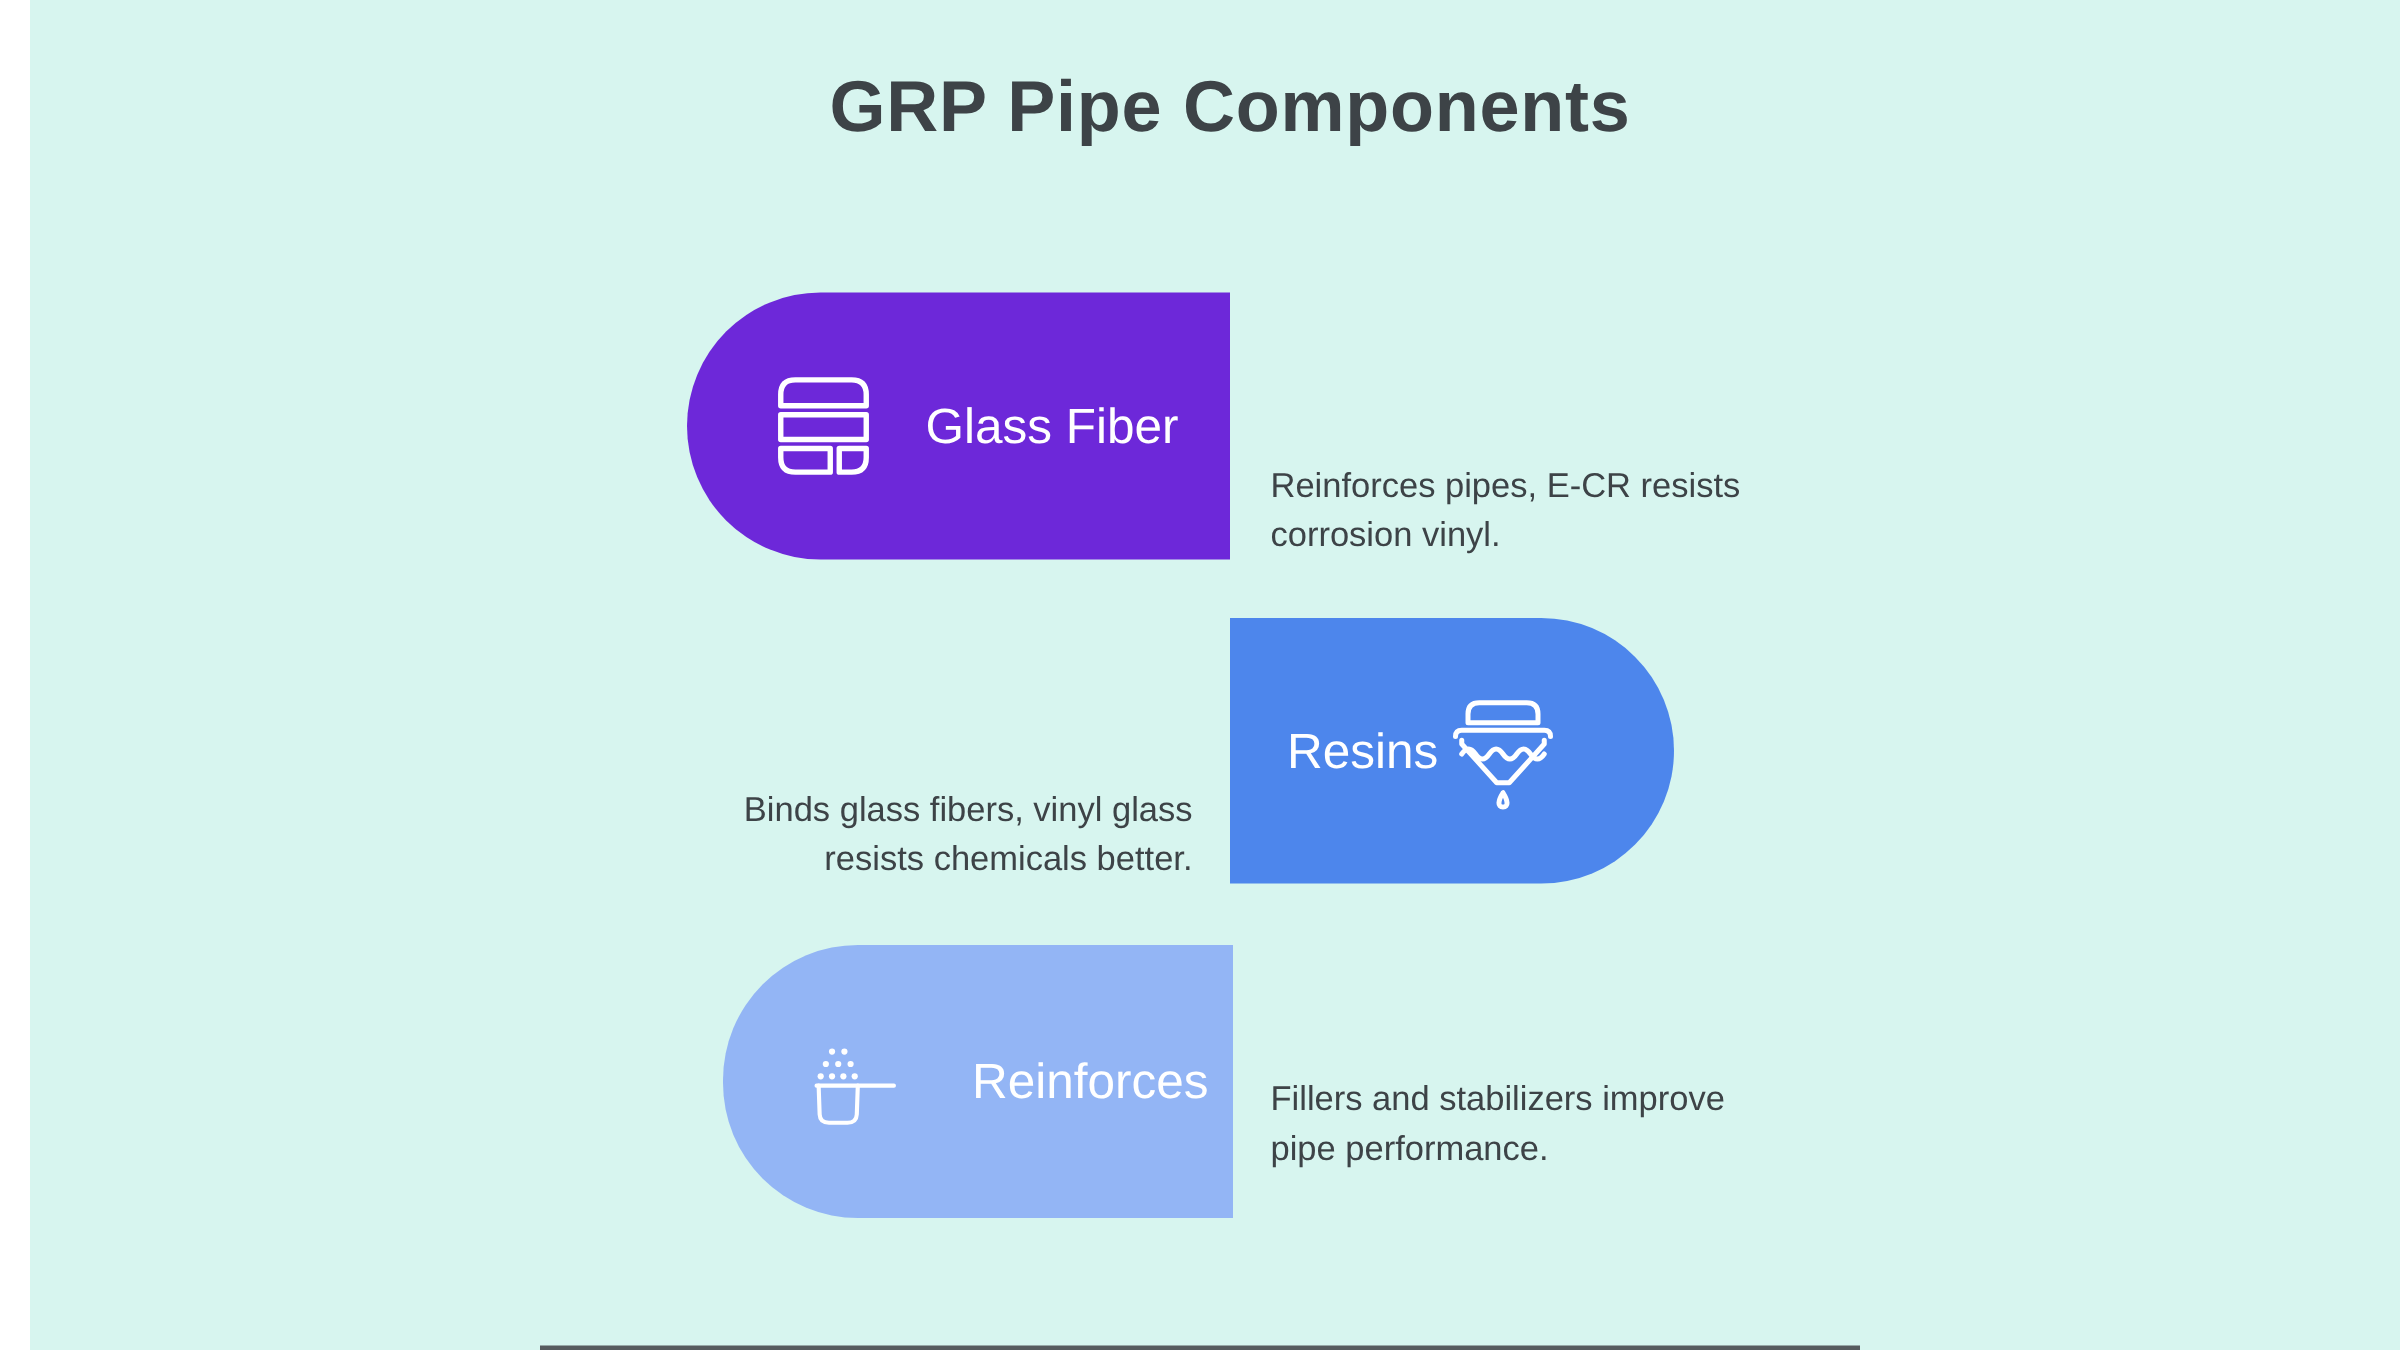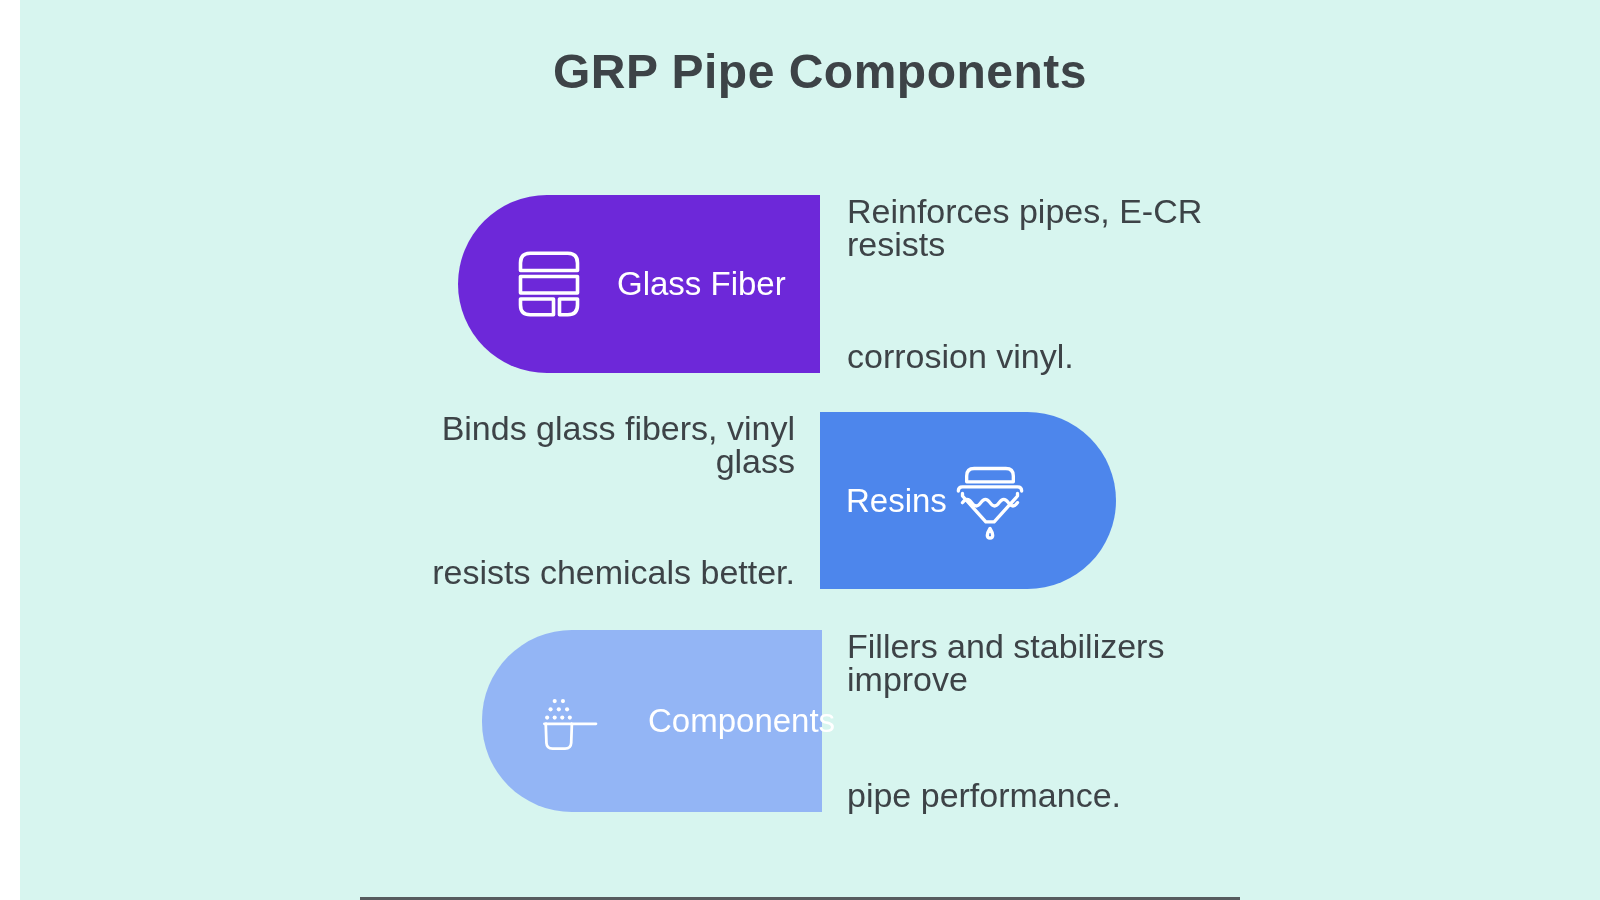--- a/index.html
+++ b/index.html
@@ -22,43 +22,42 @@
   }
   .card {
     position: absolute;
     display: flex;
     align-items: center;
   }
   .card-left  { border-radius: 90px 0 0 90px; }
   .card-right { border-radius: 0 90px 90px 0; }
 
   .card-1 { left: 438px; top: 195px; width: 362px; height: 178px; padding-left: 55px; box-sizing: border-box; gap: 32px; }
-  .card-2 { left: 800px; top: 412px; width: 296px; height: 177px; padding-left: 26px; box-sizing: border-box; gap: 3px; }
+  .card-2 { left: 800px; top: 412px; width: 296px; height: 177px; padding-left: 38px; box-sizing: border-box; gap: 3px; }
   .card-3 { left: 462px; top: 630px; width: 340px; height: 182px; padding-left: 50px; box-sizing: border-box; gap: 50px; }
 
   .card-label {
     color: #ffffff;
     font-size: 33px;
     white-space: nowrap;
   }
   .icon { display: block; flex: 0 0 auto; }
   .icon svg { display: block; }
 
   .desc {
     position: absolute;
     display: flex;
     flex-direction: column;
-    justify-content: space-between;
-    font-size: 34px;
+    justify-content: flex-end;
+    font-size: 23px;
     line-height: 33px;
-    gap: 20px;
   }
   .desc-1 { left: 827px; top: 195px; height: 178px; width: 420px; text-align: left; }
   .desc-2 { left: 355px; top: 412px; height: 177px; width: 420px; text-align: right; }
-  .desc-3 { left: 827px; top: 630px; height: 182px; width: 430px; text-align: left; }
+  .desc-3 { left: 827px; top: 600px; height: 182px; width: 430px; text-align: left; }
 
   .bottom-bar {
     position: absolute;
     left: 340px;
     bottom: 0;
     width: 880px;
     height: 3px;
     background: #565b5e;
   }
 </style>
@@ -113,21 +112,21 @@
           <circle cx="13.5" cy="15.5" r="1.5"></circle>
             <circle cx="19.5" cy="15.5" r="1.5"></circle>
             <circle cx="25.5" cy="15.5" r="1.5"></circle>
           <circle cx="11" cy="21.5" r="1.5"></circle>
             <circle cx="16.5" cy="21.5" r="1.5"></circle>
             <circle cx="22" cy="21.5" r="1.5"></circle>
             <circle cx="27.5" cy="21.5" r="1.5"></circle>
         </g>
       </svg>
     </span>
-    <span class="card-label" style="color: rgb(255, 255, 255);">Components</span>
+    <span class="card-label" style="color: rgb(255, 255, 255);">Reinforces</span>
   </div>
   <div class="desc desc-3" style="color: rgb(61, 67, 71);">
     <span>Fillers and stabilizers improve</span>
     <span>pipe performance.</span>
   </div>
 
   <div class="bottom-bar"></div>
 
 </div>
 

